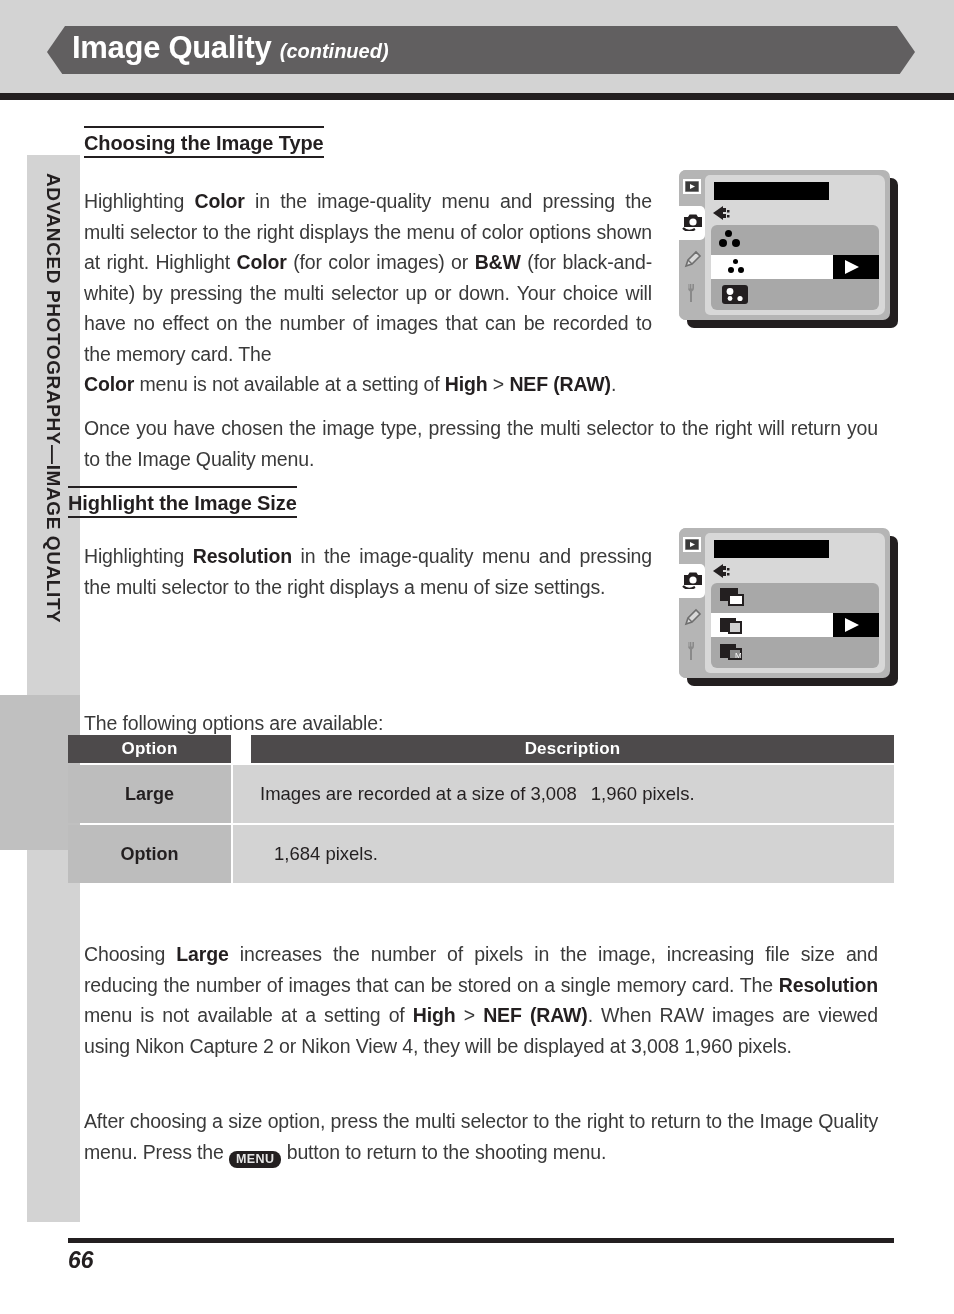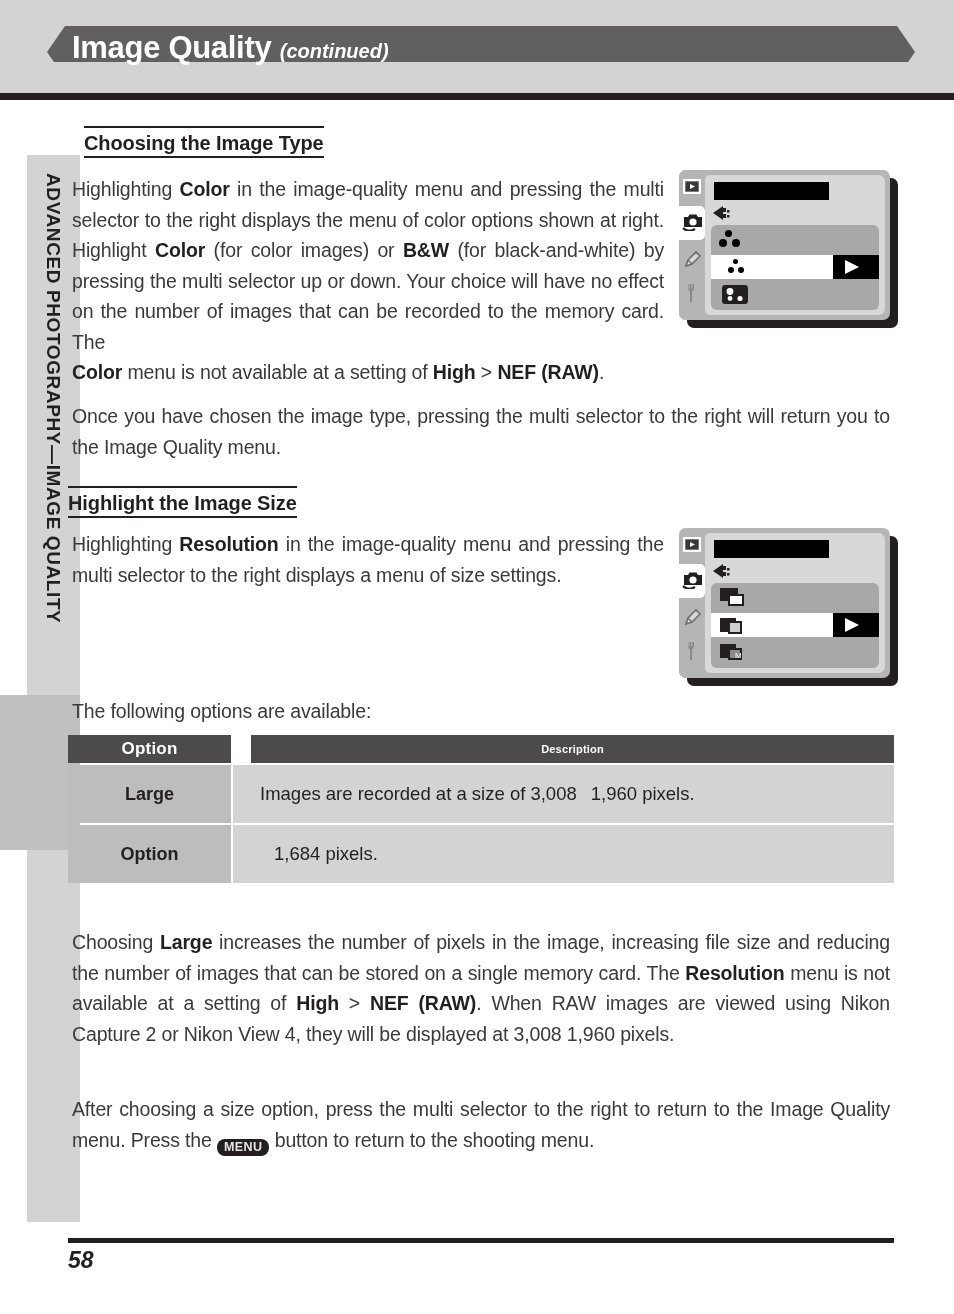--- a/index.html
+++ b/index.html
@@ -11,21 +11,21 @@
     position:relative;
     overflow:hidden;
   }
 
   
   .header-band{
     position:absolute;left:0;top:0;width:954px;height:93px;
     background:#d3d3d3;
   }
   .banner{
-    position:absolute;left:47px;top:26px;width:868px;height:36px;
+    position:absolute;left:47px;top:26px;width:868px;height:48px;
     background:#615f60;
     clip-path:polygon(18px 0, 850px 0, 868px 26px, 850px 52px, 18px 52px, 0 26px);
   }
   .banner-title{
     position:absolute;left:25px;top:4px;
     color:#ffffff;
     font-size:31px;font-weight:bold;
     letter-spacing:-0.3px;
     white-space:nowrap;
   }
@@ -62,21 +62,21 @@
     color:#231f20;
     display:inline-block;
     border-top:2px solid #231f20;
     border-bottom:2px solid #231f20;
     padding:4px 0 2px 0;
     line-height:1.12;
   }
   .sec-wrap{position:relative;}
 
   p.body{
-    margin:4px;
+    margin:16px;
     font-size:19.5px;
     line-height:30.5px;
     color:#3a3a3a;
     text-align:justify;
     letter-spacing:-0.15px;
   }
   p.body b{color:#231f20;font-weight:bold;}
   .nojust{text-align:left;}
 
   
@@ -132,21 +132,21 @@
   }
 
   
   .dot{position:absolute;background:#000;border-radius:50%;}
 
   
   .tbl{position:absolute;left:68px;width:826px;}
   .thead{display:flex;height:28px;}
   .th1{width:163px;background:#4d4a4b;color:#fff;font-weight:bold;font-size:17px;
        display:flex;align-items:center;justify-content:center;letter-spacing:0.2px;}
-  .th2{flex:1;margin-left:20px;background:#4d4a4b;color:#fff;font-weight:bold;font-size:11px;
+  .th2{flex:1;margin-left:20px;background:#4d4a4b;color:#fff;font-weight:bold;font-size:17px;
        display:flex;align-items:center;justify-content:center;letter-spacing:0.2px;}
   .trow{display:flex;height:58px;margin-top:2px;}
   .tc1{width:163px;background:#bdbdbd;color:#231f20;font-weight:bold;font-size:18px;
        display:flex;align-items:center;justify-content:center;}
   .tc2{flex:1;margin-left:2px;background:#d3d3d3;color:#231f20;font-size:18.5px;
        display:flex;align-items:center;padding-left:27px;box-sizing:border-box;}
   .times{display:inline-block;width:14px;}
 
   
   .menu-badge{
@@ -388,13 +388,13 @@
 
 <div style="position:absolute;left:68px;top:923px;width:826px;">
   <p class="body"><span>Choosing </span><b>Large</b><span> increases the number of pixels in the image, increasing file size and reducing the number of images that can be stored on a single memory card.  The </span><b>Resolution</b><span> menu is not available at a setting of </span><b>High</b><span> &gt; </span><b>NEF (RAW)</b><span>.  When RAW images are viewed using Nikon Capture 2 or Nikon View 4, they will be displayed at 3,008 </span><span> 1,960 pixels.</span></p>
 </div>
 
 <div style="position:absolute;left:68px;top:1090px;width:826px;">
   <p class="body"><span>After choosing a size option, press the multi selector to the right to return to the Image Quality menu.  Press the </span><span class="menu-badge">MENU</span><span> button to return to the shooting menu.</span></p>
 </div>
 
 <div class="foot-rule"></div>
-<div class="pageno">58</div>
+<div class="pageno">66</div>
 
 </body></html>

